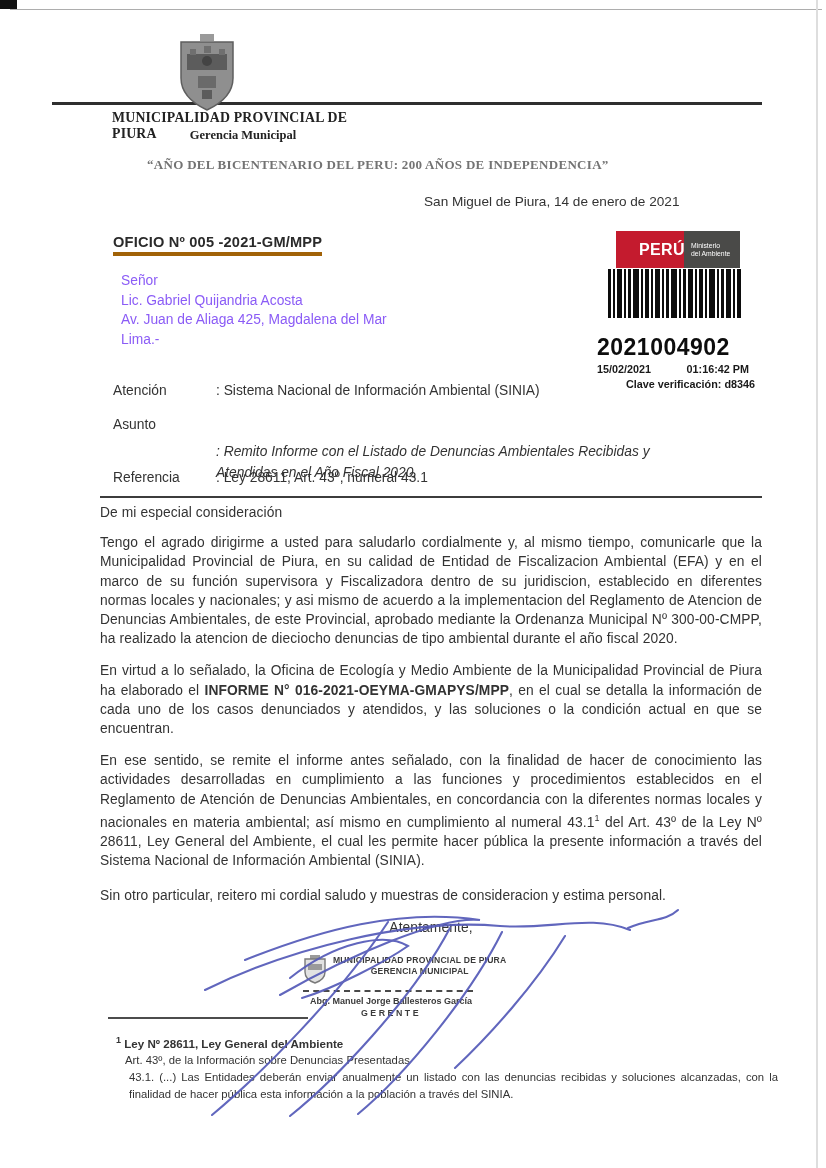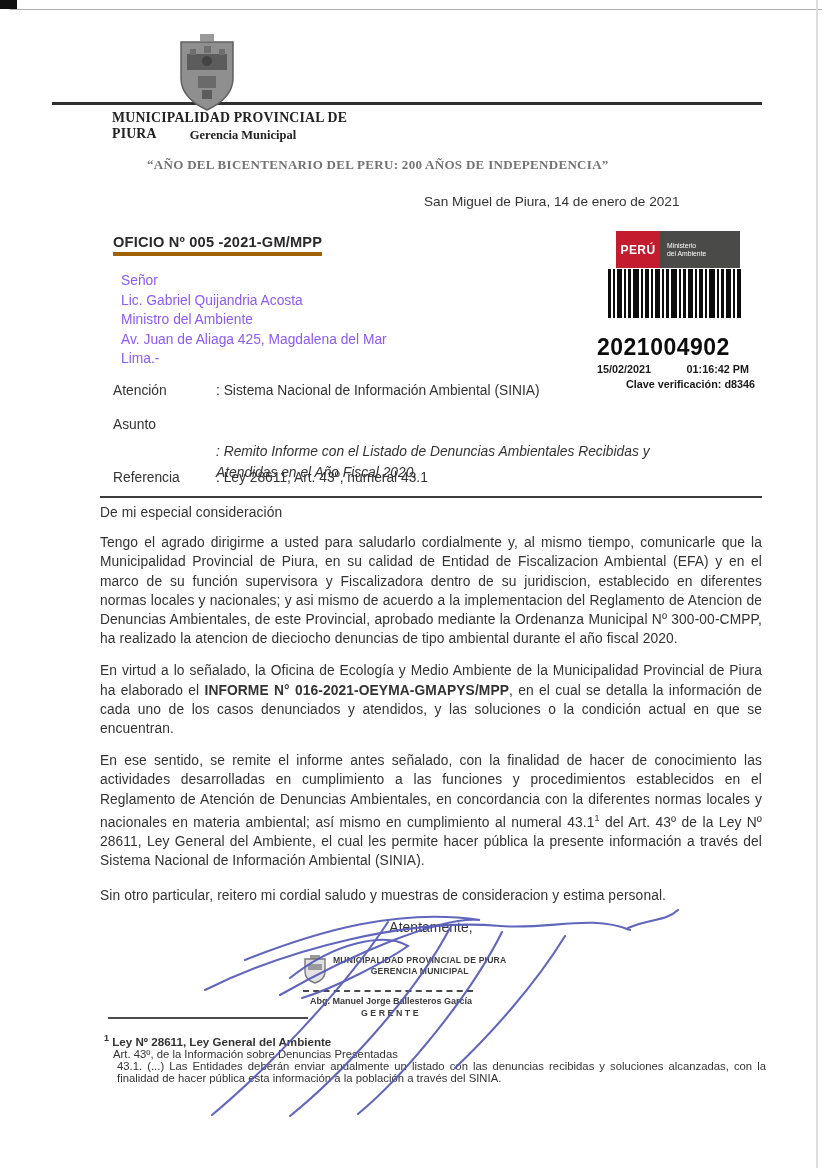--- a/index.html
+++ b/index.html
@@ -18,21 +18,21 @@
   .dept-name{position:absolute;left:112px;top:128px;width:262px;text-align:center;font-weight:bold;font-size:12.5px;color:#222;}
   .motto{position:absolute;left:147px;top:157px;width:560px;font-weight:600;font-size:13px;letter-spacing:.3px;color:#737373;}
   .dateline{position:absolute;left:424px;top:194px;font-size:13.6px;color:#333;}
   .doc-number{position:absolute;left:113px;top:234px;font-size:14.6px;font-weight:bold;letter-spacing:.2px;
               border-bottom:4px solid #a16207;padding-bottom:2px;color:#2a2a2a;}
   .recipient{position:absolute;left:121px;top:271px;font-size:13.8px;line-height:19.5px;color:#8b5cf6;}
   
   .rstamp{position:absolute;left:595px;top:231px;width:162px;}
   .brand{display:flex;margin-left:21px;height:37px;width:124px;}
   .brand .red{width:44px;display:flex;align-items:center;justify-content:center;color:#fff;
-              font-weight:bold;font-size:12px;letter-spacing:.4px;}
+              font-weight:bold;font-size:16px;letter-spacing:.4px;padding-left:24px;}
   .brand .gray{flex:1;color:#fff;font-size:6.8px;line-height:8px;display:flex;flex-direction:column;
                justify-content:center;padding-left:7px;}
   .barcode{margin-left:13px;margin-top:1px;display:block;}
   .track-no{margin-left:2px;margin-top:16px;font-size:23px;font-weight:bold;letter-spacing:.5px;color:#0d0d0d;
             font-family:"Liberation Sans",sans-serif;}
   .dt-row{display:flex;justify-content:space-between;width:152px;margin-left:2px;margin-top:2px;
           font-size:10.8px;font-weight:bold;color:#1a1a1a;}
   .verif{width:160px;text-align:right;margin-top:3px;font-size:10.8px;font-weight:bold;color:#1a1a1a;}
   
   .meta-row{position:absolute;left:113px;display:flex;font-size:13.8px;color:#333;}
@@ -49,21 +49,21 @@
   
   .signature{position:absolute;left:150px;top:900px;z-index:4;pointer-events:none;}
   .stamp{position:absolute;left:303px;top:955px;display:flex;align-items:flex-start;z-index:2;}
   .stamp-text{margin-left:6px;text-align:center;font-weight:bold;color:#3b3b3b;font-size:8.6px;line-height:11px;letter-spacing:.2px;}
   .dashes{position:absolute;left:303px;top:990px;width:170px;border-top:2px dashed #4a4a4a;z-index:2;}
   .signer{position:absolute;left:303px;top:996px;width:176px;text-align:center;font-weight:bold;font-size:9px;color:#3b3b3b;z-index:2;}
   .role{position:absolute;left:303px;top:1008px;width:176px;text-align:center;font-weight:bold;font-size:8.8px;
         letter-spacing:2.5px;color:#3b3b3b;z-index:2;}
   
   .fn-rule{position:absolute;left:108px;top:1017px;width:200px;height:2px;background:#4c4c4c;}
-  .footnote{position:absolute;left:104px;top:1032px;width:662px;font-size:11.3px;color:#333;line-height:12px;}
+  .footnote{position:absolute;left:116px;top:1032px;width:662px;font-size:11.3px;color:#333;line-height:17px;}
   .fn-law{font-weight:bold;font-size:11.6px;}
   .fn-art{margin-left:9px;}
   .fn-body{margin-left:13px;text-align:justify;}
 </style>
 </head>
 <body>
 
 <div class="page">
 
   <div class="corner-mark"></div>
@@ -88,21 +88,20 @@
   <div class="org-name serif">MUNICIPALIDAD PROVINCIAL DE PIURA</div>
   <div class="dept-name serif">Gerencia Municipal</div>
   <div class="motto serif">“AÑO DEL BICENTENARIO DEL PERU: 200 AÑOS DE INDEPENDENCIA”</div>
 
   <div class="dateline">San Miguel de Piura, 14 de enero de 2021</div>
   <div class="doc-number">OFICIO Nº 005 -2021-GM/MPP</div>
 
   <div class="recipient">
     <div>Señor</div>
     <div>Lic. Gabriel Quijandria Acosta</div>
-    <div>Ministro del Ambiente</div>
     <div>Av. Juan de Aliaga 425, Magdalena del Mar</div>
     <div>Lima.-</div>
   </div>
 
   <div class="rstamp">
     <div class="brand">
       <div class="red" style="background:#c41b2e">PERÚ</div>
       <div class="gray" style="background:#4a4a48">
         <span>Ministerio</span>
         <span>del Ambiente</span>

